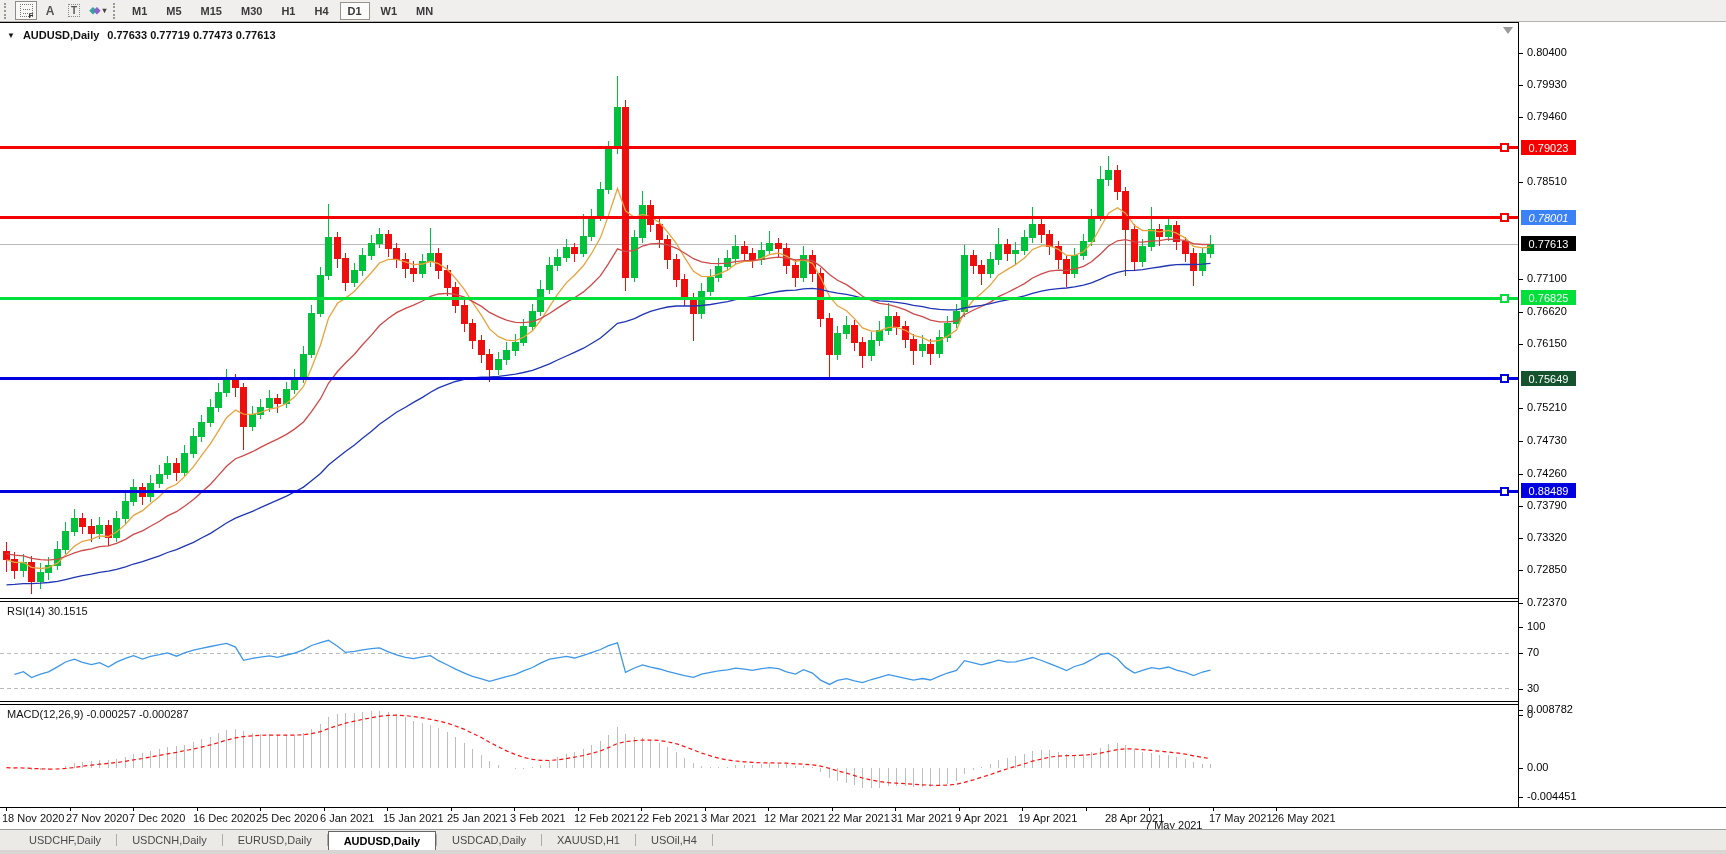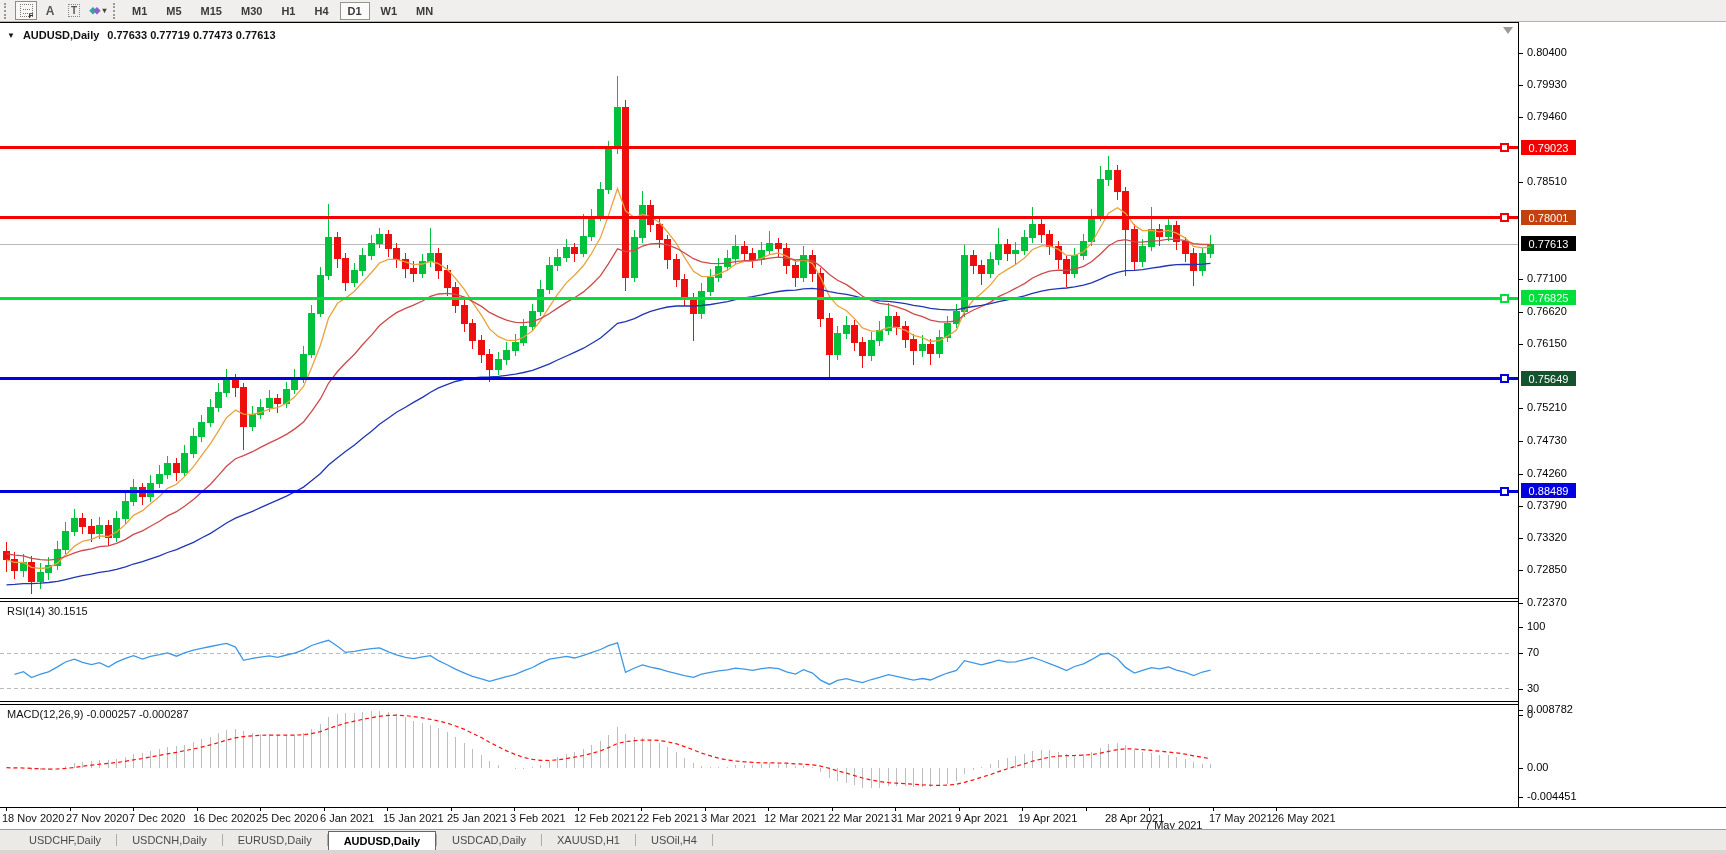--- a/index.html
+++ b/index.html
@@ -602,21 +602,21 @@
         <div class="tick-lbl" style="top: 445px;">0.74260</div>
         <div class="tick-mark" style="top: 484px;"></div>
         <div class="tick-lbl" style="top: 477px;">0.73790</div>
         <div class="tick-mark" style="top: 516px;"></div>
         <div class="tick-lbl" style="top: 509px;">0.73320</div>
         <div class="tick-mark" style="top: 548px;"></div>
         <div class="tick-lbl" style="top: 541px;">0.72850</div>
         <div class="tick-mark" style="top: 581px;"></div>
         <div class="tick-lbl" style="top: 574px;">0.72370</div>
         <div class="price-badge" style="top: 118px; background: rgb(244, 0, 0);">0.79023</div>
-        <div class="price-badge" style="top: 188px; background: #c2410c;">0.78001</div>
+        <div class="price-badge" style="top: 188px; background: #3b82f6; font-style: italic;">0.78001</div>
         <div class="price-badge" style="top: 214px; background: rgb(0, 0, 0);">0.77613</div>
         <div class="price-badge" style="top: 268px; background: rgb(0, 223, 58);">0.76825</div>
         <div class="price-badge" style="top: 349px; background: #14532d;">0.75649</div>
         <div class="price-badge" style="top: 461px; background: rgb(0, 0, 224);">0.88489</div>
         <div class="tick-mark" style="top: 605px;"></div>
         <div class="tick-lbl" style="top: 598px;">100</div>
         <div class="tick-mark" style="top: 631px;"></div>
         <div class="tick-lbl" style="top: 624px;">70</div>
         <div class="tick-mark" style="top: 667px;"></div>
         <div class="tick-lbl" style="top: 660px;">30</div>

